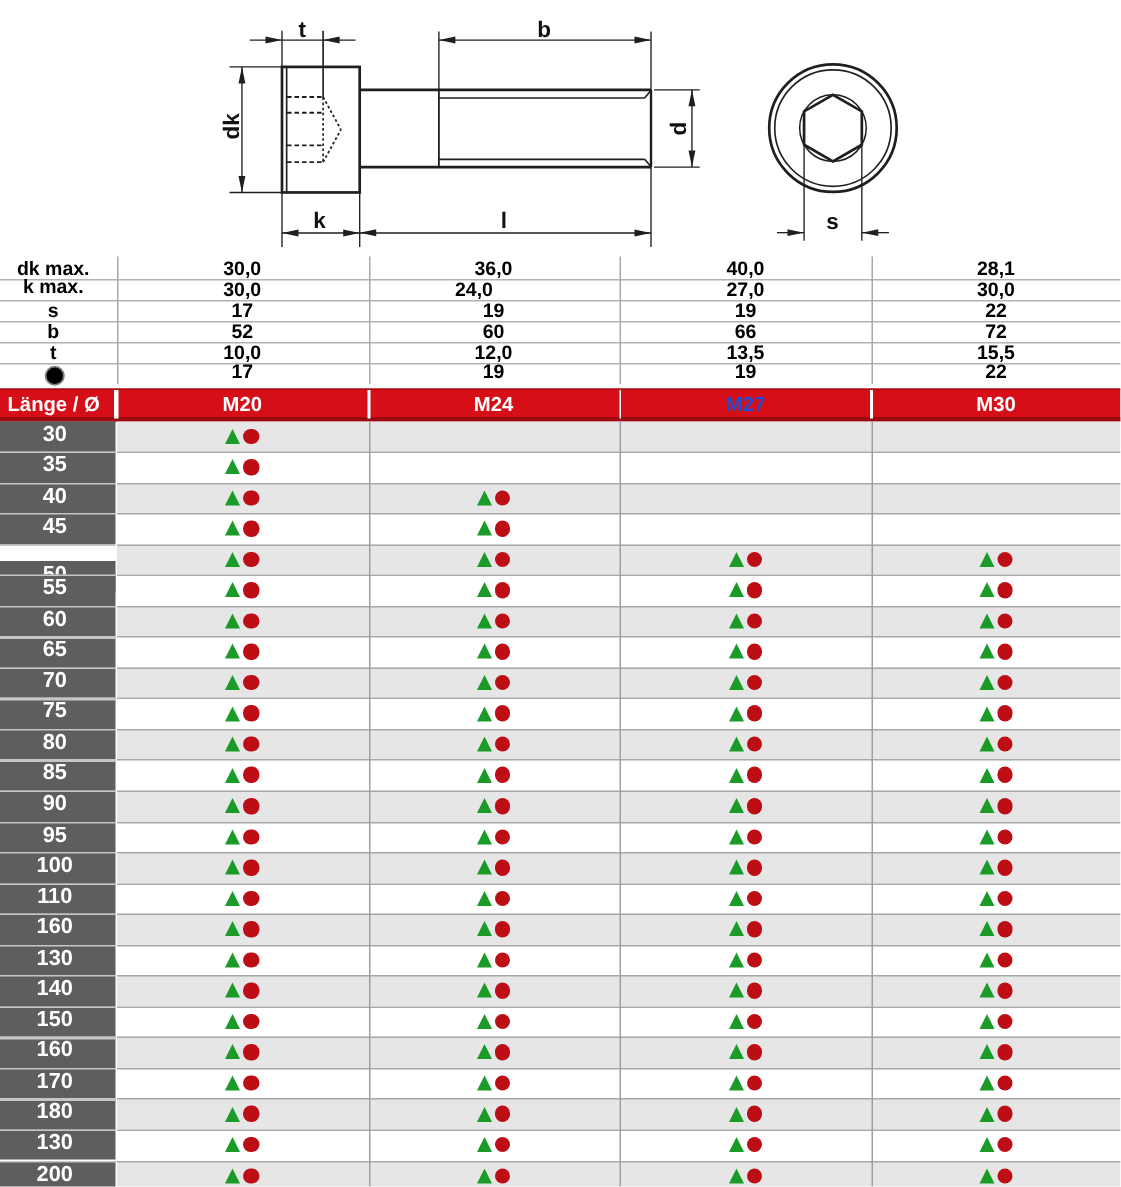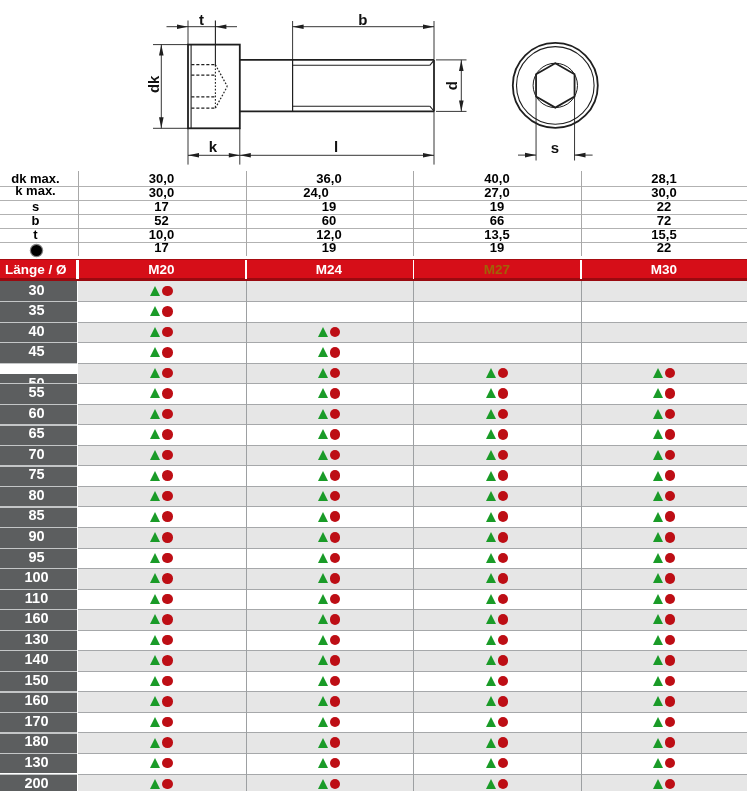--- a/index.html
+++ b/index.html
@@ -142,21 +142,21 @@
 <div class="ut-val" style="left:624.0px;top:241.4px">22</div>
 
 <div class="abs" style="left:0;top:258.5px;width:747px;height:22.0px;background:#d60e18;border-top:1.6px solid #a70b11;border-bottom:3.4px solid #9a0a10;box-sizing:border-box;"></div>
 <div class="abs" style="left:76.0px;top:260.0px;width:2.5px;height:18.9px;background:#fff;"></div>
 <div class="abs" style="left:245.0px;top:260.0px;width:1.5px;height:18.9px;background:#fff;"></div>
 <div class="abs" style="left:412.5px;top:260.0px;width:1.5px;height:18.9px;background:#fff;"></div>
 <div class="abs" style="left:580.0px;top:260.0px;width:1.5px;height:18.9px;background:#fff;"></div>
 <div class="abs" style="left:5px;top:262.1px;font-size:13.5px;font-weight:bold;color:#fff;">Länge / Ø</div>
 <div class="abs" style="left:121.5px;top:262.1px;width:80px;text-align:center;font-size:13.5px;font-weight:bold;color:#fff;">M20</div>
 <div class="abs" style="left:289.0px;top:262.1px;width:80px;text-align:center;font-size:13.5px;font-weight:bold;color:#fff;">M24</div>
-<div class="abs" style="left:457.0px;top:262.1px;width:80px;text-align:center;font-size:13.5px;font-weight:bold;color:#a16207;">M27</div>
+<div class="abs" style="left:457.0px;top:262.1px;width:80px;text-align:center;font-size:13.5px;font-weight:bold;color:#1d4ed8;">M27</div>
 <div class="abs" style="left:624.0px;top:262.1px;width:80px;text-align:center;font-size:13.5px;font-weight:bold;color:#fff;">M30</div>
 
 <div class="dbg" style="top:280.5px;height:20.5px;background:#e6e6e6;"></div>
 <div class="dlab" style="top:280.5px;height:20.5px;line-height:18.9px;">30</div>
 <span class="tri" style="left:150.3px;top:285.6px"></span>
 <span class="dot" style="left:162.3px;top:285.5px"></span>
 
 <div class="dbg" style="top:301.0px;height:20.5px;background:#ffffff;"></div>
 <div class="dlab" style="top:301.0px;height:20.5px;line-height:18.9px;">35</div>
 <div class="rsepd" style="top:301.0px"></div>

